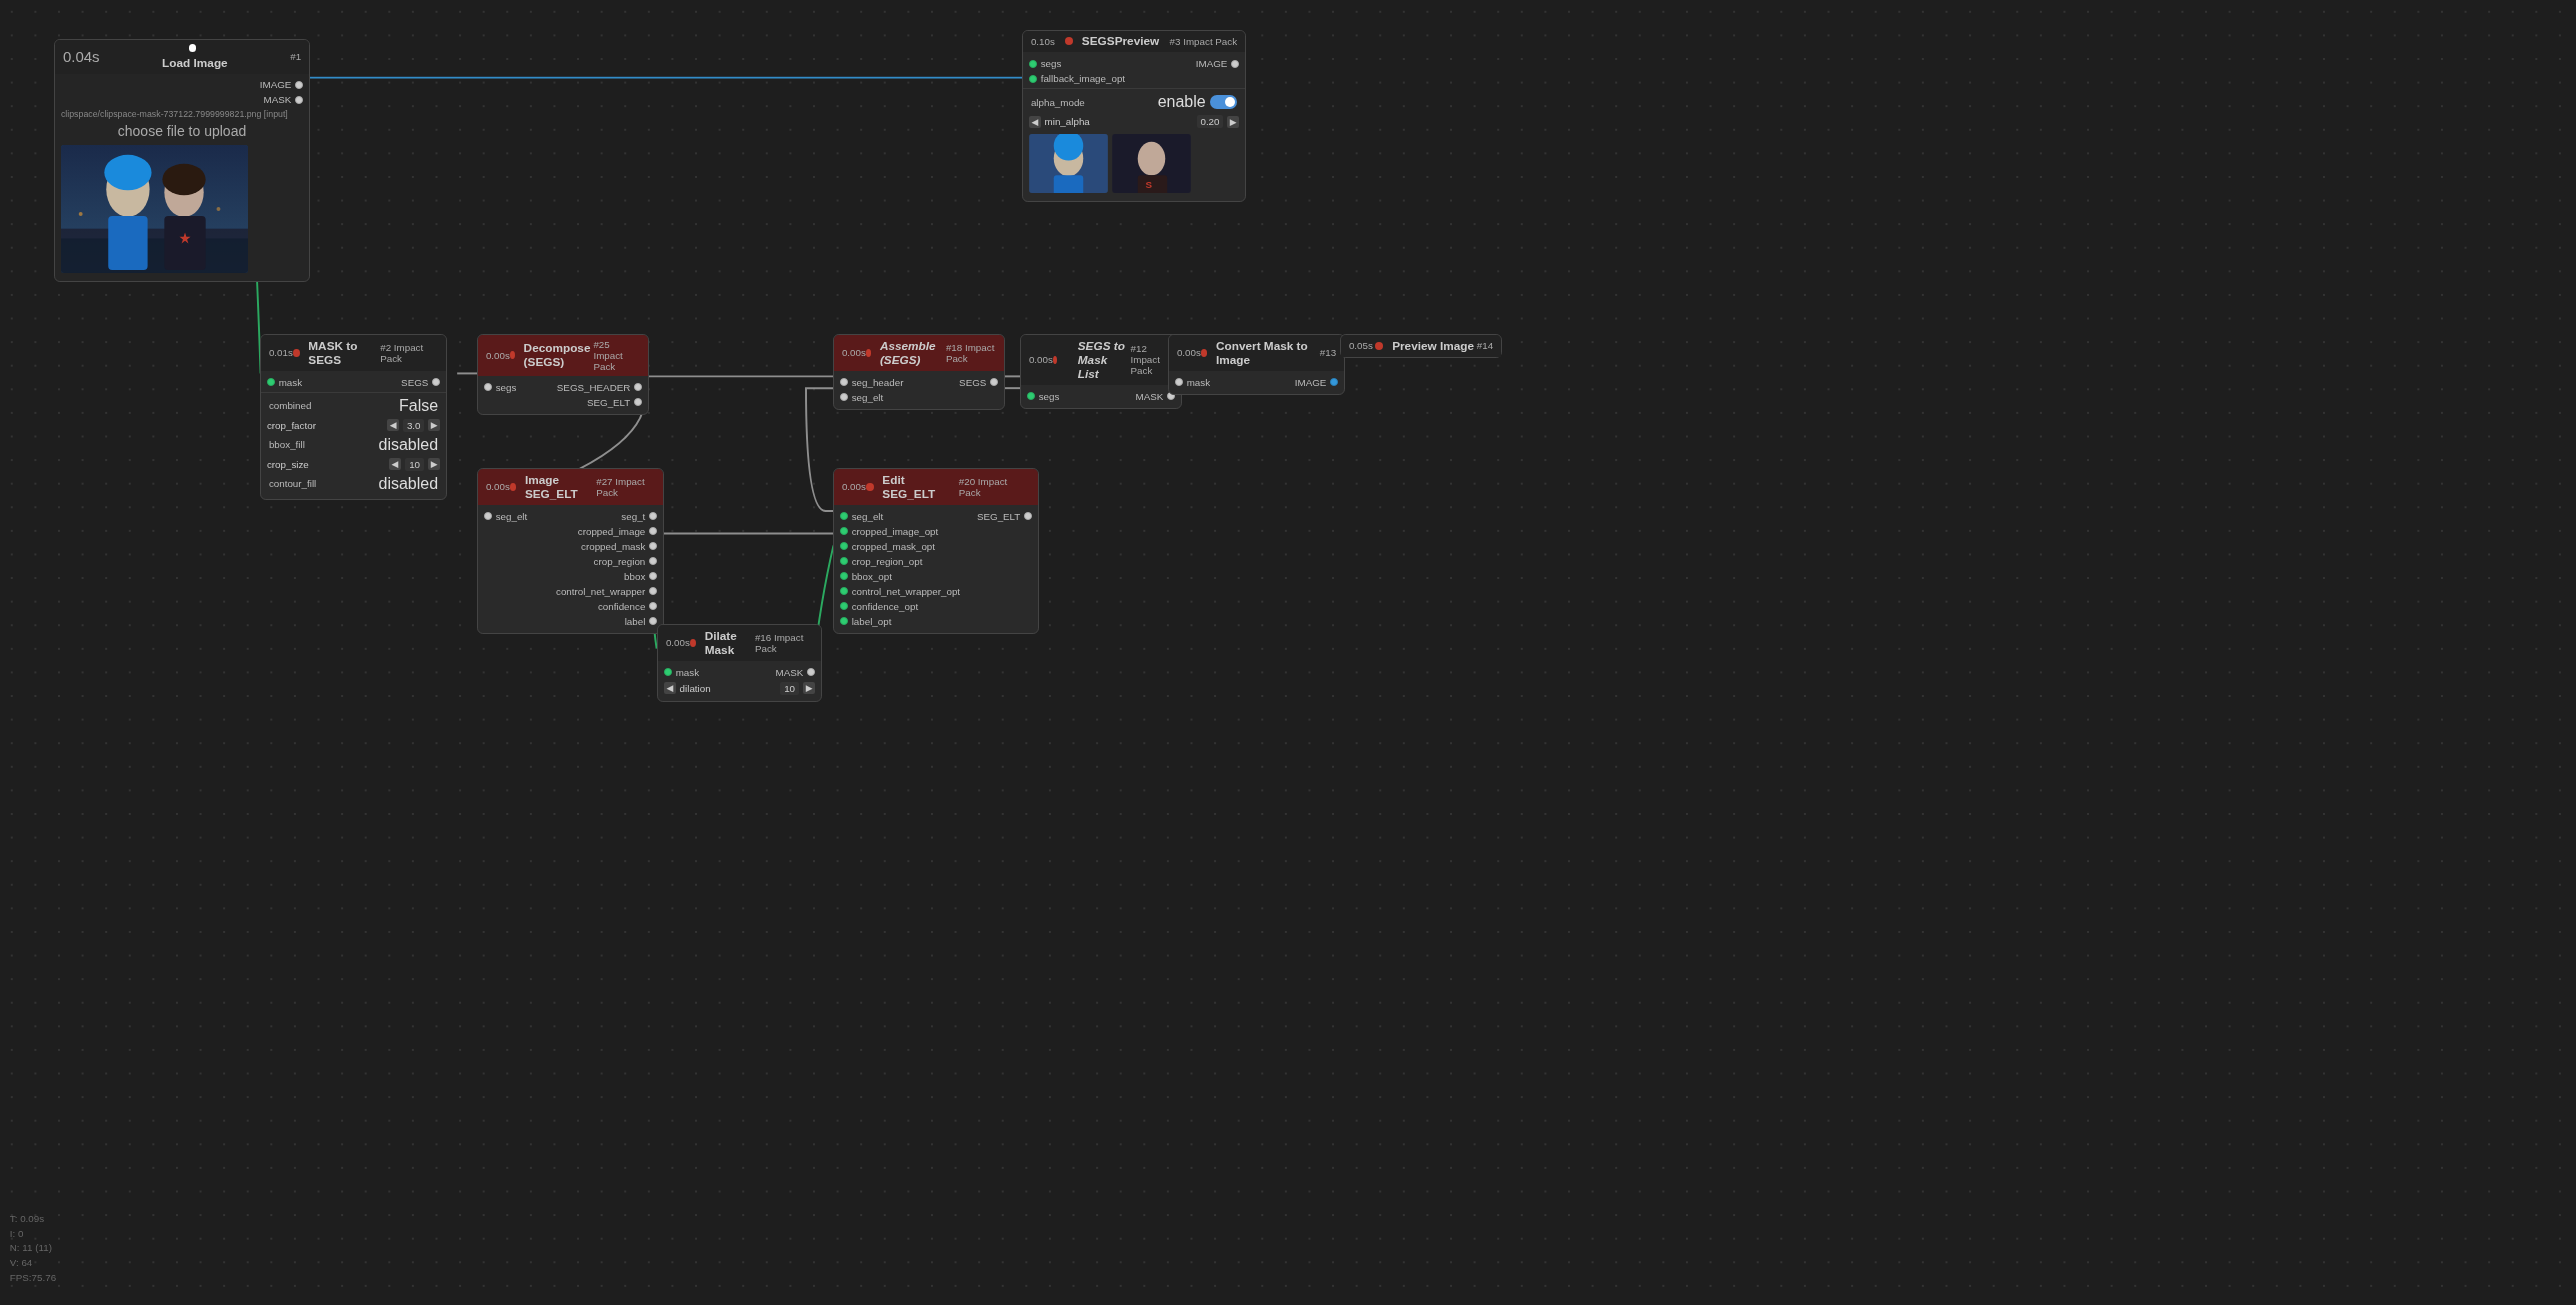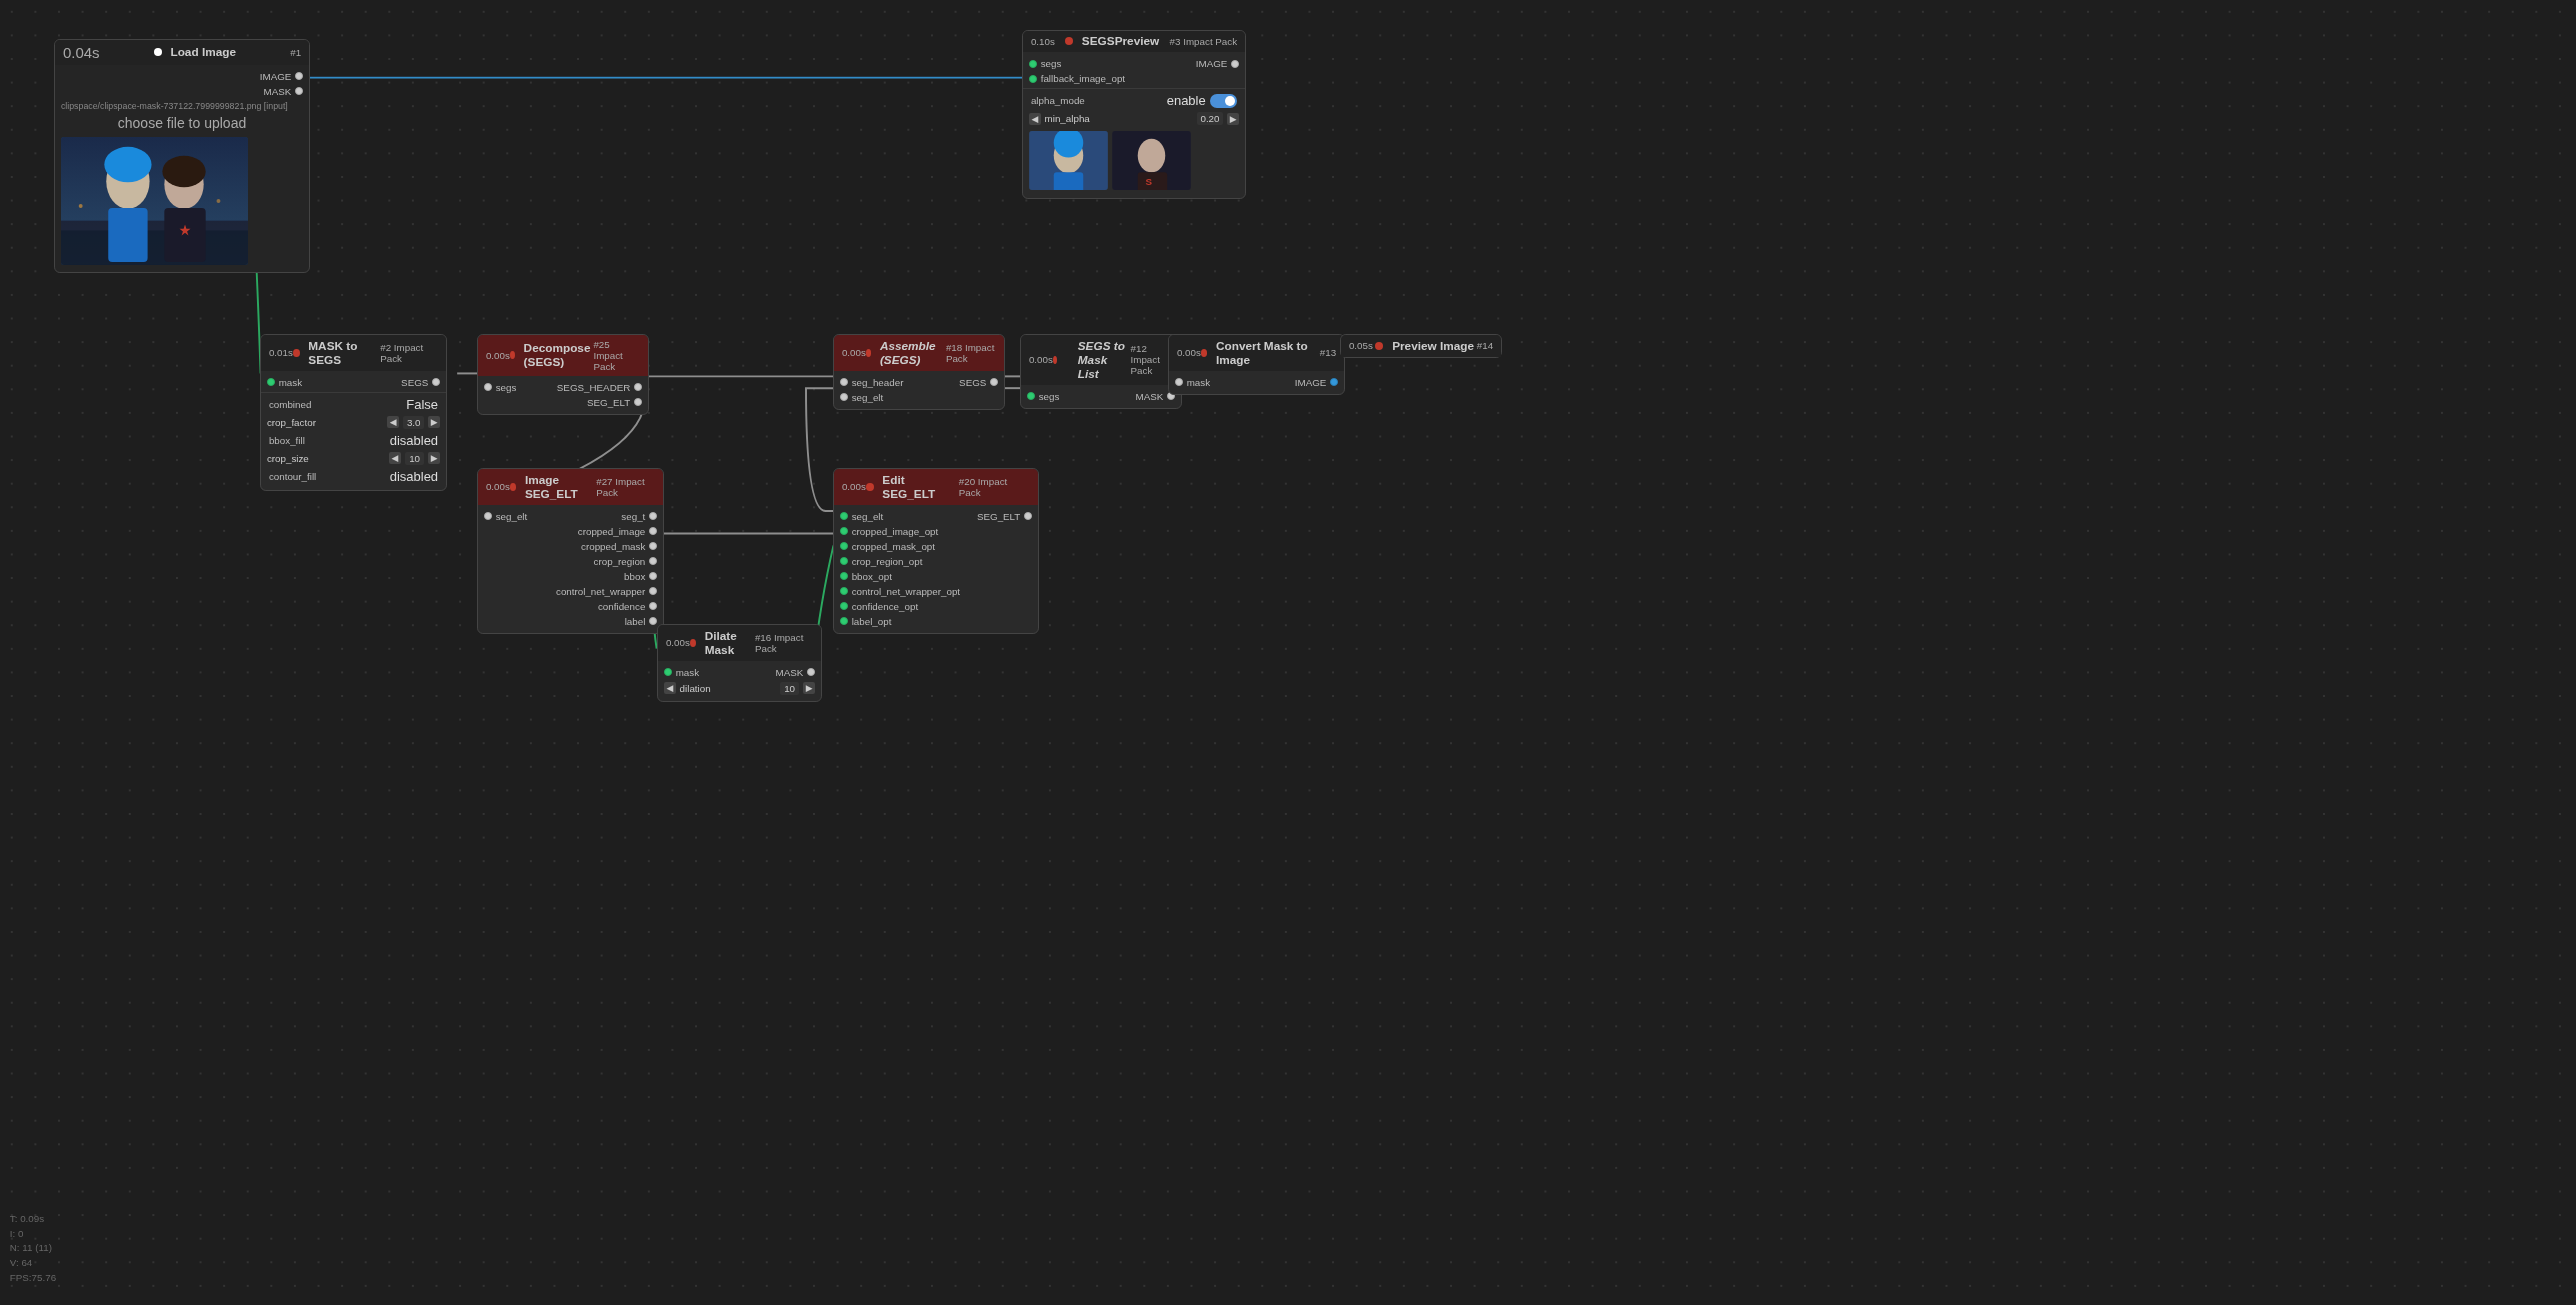--- a/index.html
+++ b/index.html
@@ -56,21 +56,21 @@
       padding: 3.9px 0;
     }
     .node-row {
       display: flex;
       align-items: center;
       padding: 2px 7.9px;
       font-size: 9.8px;
       justify-content: space-between;
     }
     .node-row .label { color: #bbb; }
-    .node-row .value { color: #ddd; font-size: 13px; }
+    .node-row .value { color: #ddd; font-size: 16px; }
     .port {
       width: 7.9px; height: 7.9px;
       border-radius: 50%;
       border: 1px solid #888;
       background: #333;
       display: inline-block;
       cursor: pointer;
     }
     .port.green { background: #2ecc71; border-color: #27ae60; }
     .port.white { background: #ccc; border-color: #aaa; }
@@ -223,21 +223,21 @@
     <path d="M 1040 79 Q 660 79 245 79" stroke="#3498db" stroke-width="1.5" fill="none" opacity="0.5"></path>
 
     <path d="M 1044 395 Q 1030 395 1013 395" stroke="#aaa" stroke-width="2" fill="none" opacity="0.8"></path>
 
     <path d="M 848 520 L 840 520 Q 820 520 820 395 Q 820 395 1013 395" stroke="#aaa" stroke-width="2" fill="none" opacity="0.8"></path>
   </svg>
 
   <div class="node node-load-image">
     <div class="node-header header-dark">
       <span style="color:#aaa;font-size:15px;">0.04s</span>
-      <div style="display:flex;align-items:center;gap:3.9px;">
+      <div style="display:flex;align-items:center;gap:3.9px;flex-direction:column;">
         <span class="dot"></span>
         <span class="title">Load Image</span>
       </div>
       <span class="badge">#1</span>
     </div>
     <div class="node-body">
       <div class="port-row right">
         <span class="port-label">IMAGE</span>
         <span class="port white"></span>
       </div>

